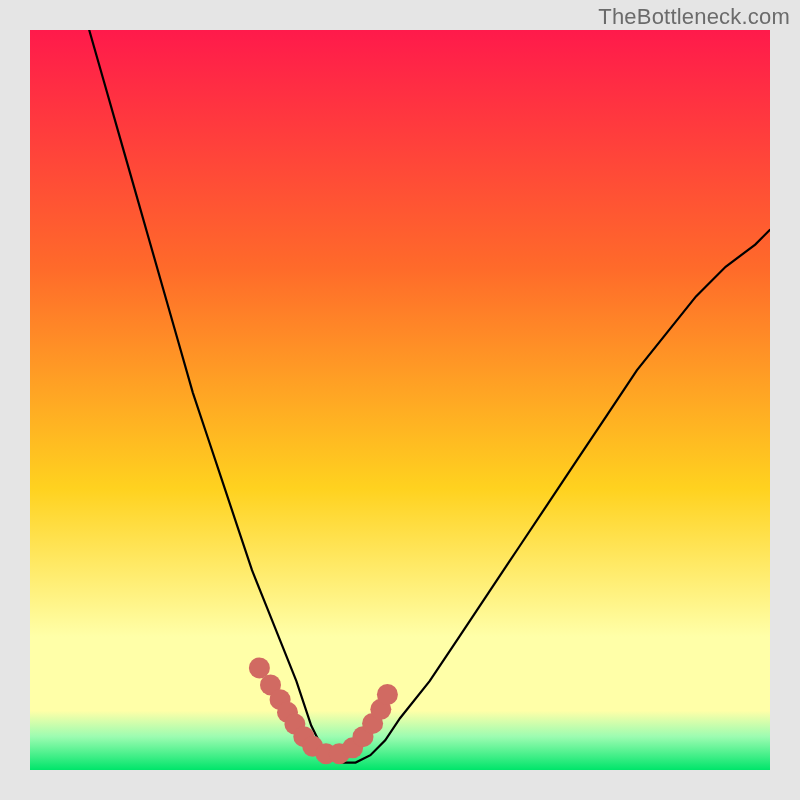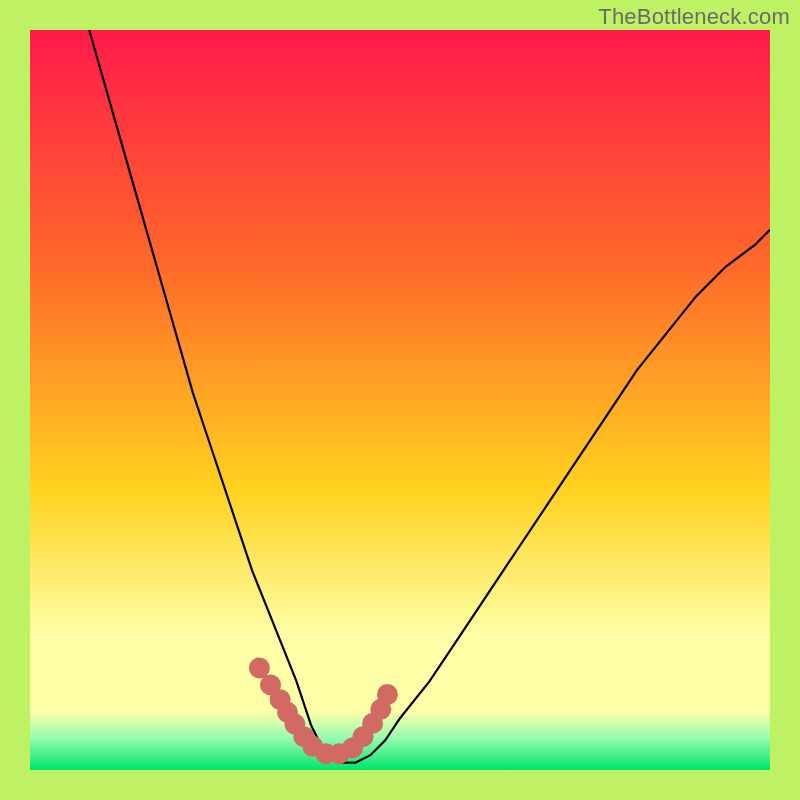--- a/index.html
+++ b/index.html
@@ -9,21 +9,21 @@
     height: 800px;
     background: #000;
     overflow: hidden;
   }
   .frame {
     position: absolute;
     left: 0;
     top: 0;
     width: 800px;
     height: 800px;
-    background: #bef264;
+    background: #e5e5e5;
   }
   .plot {
     position: absolute;
     left: 30px;
     top: 30px;
     width: 740px;
     height: 740px;
     overflow: hidden;
   }
   .watermark {

